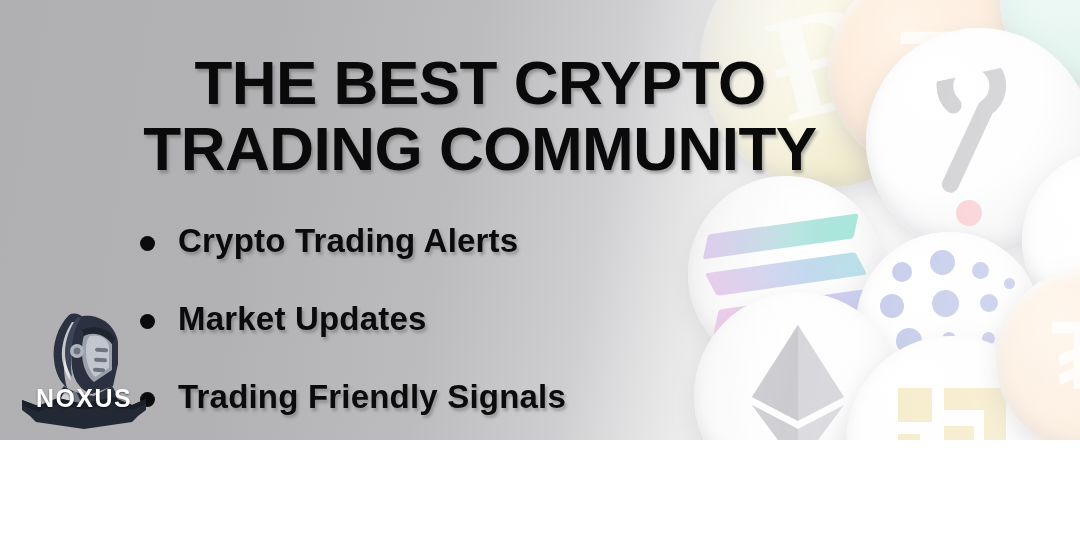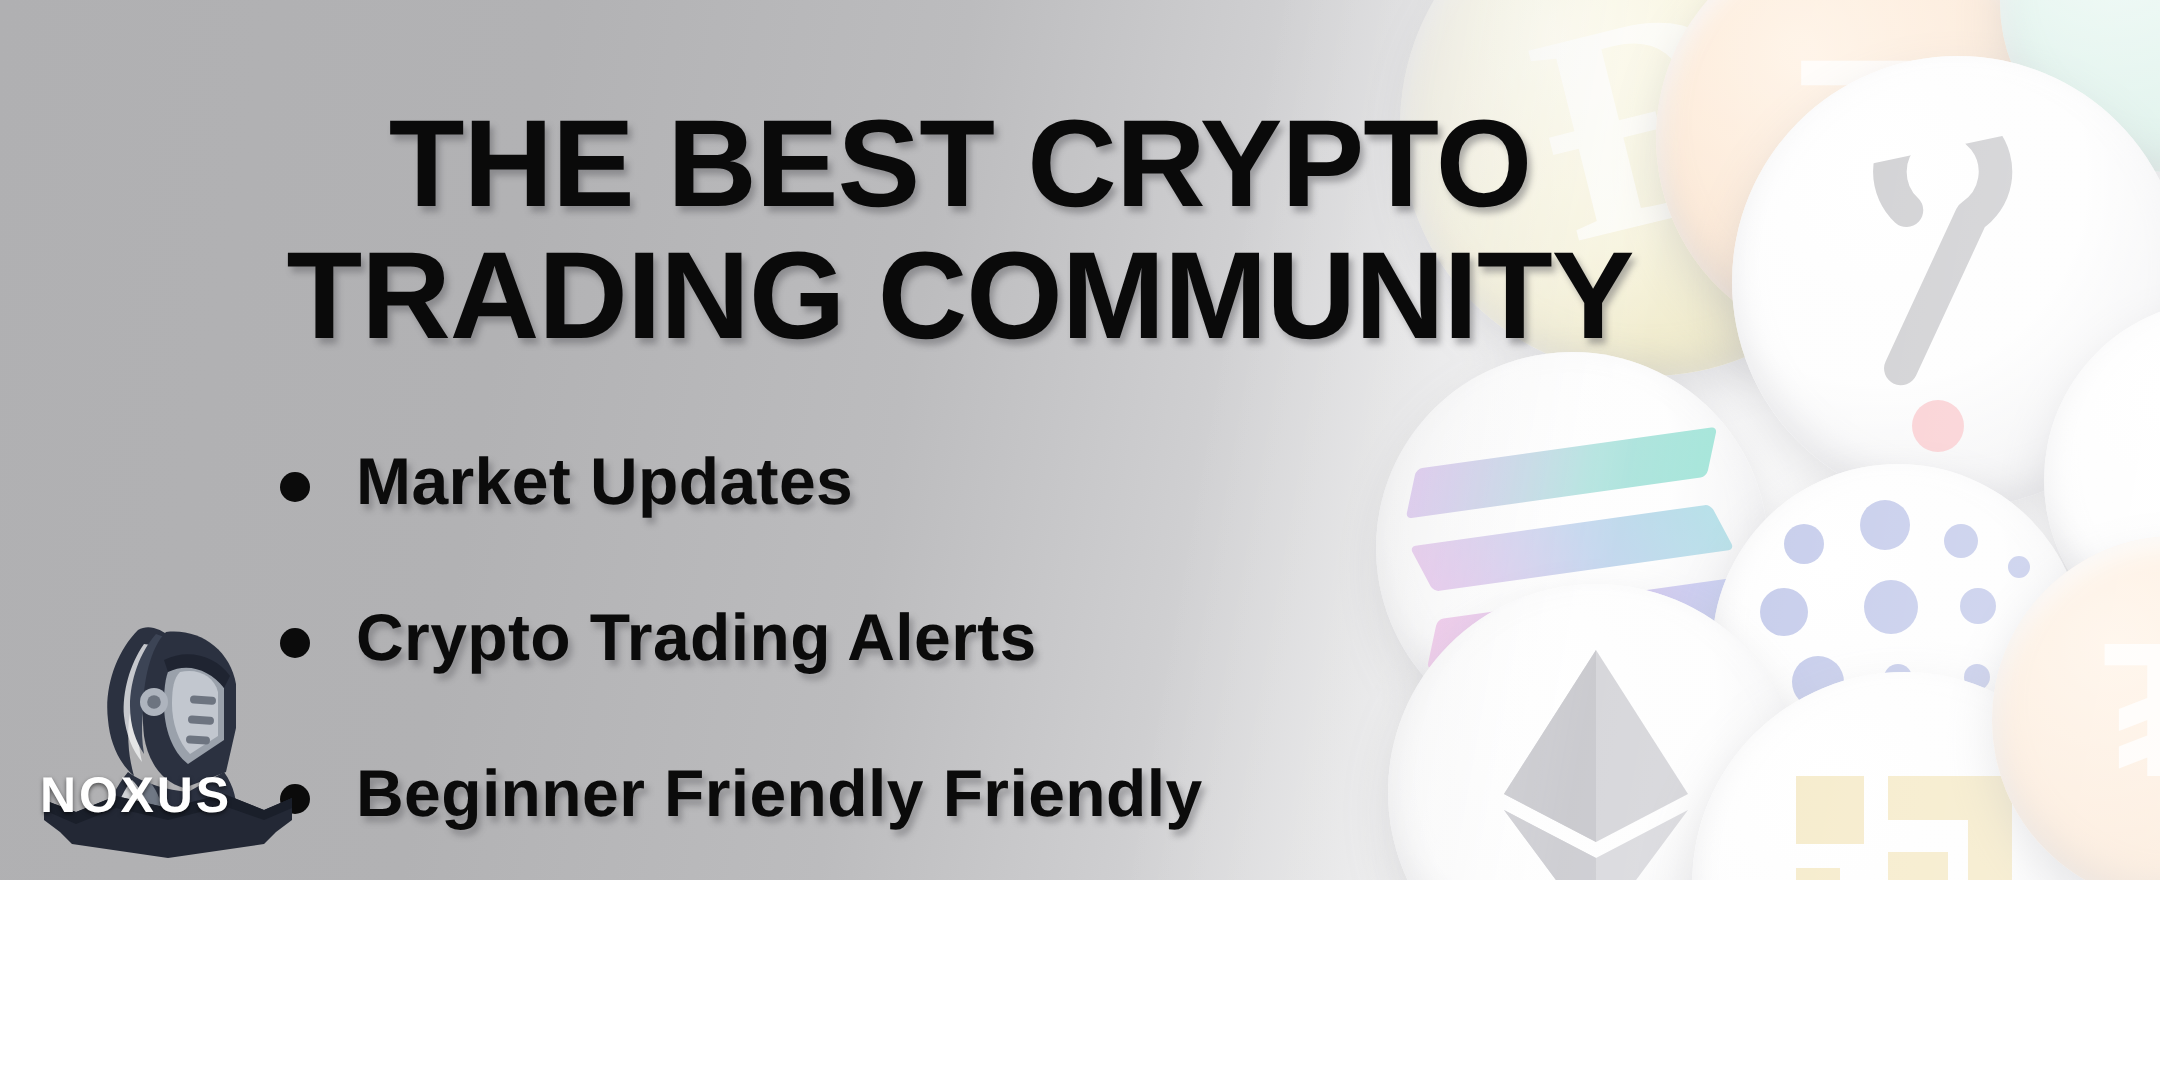--- a/index.html
+++ b/index.html
@@ -173,21 +173,21 @@
     position:absolute;left:12px;top:14px;
     width:15px;height:15px;border-radius:50%;background:#0b0b0b;
   }
 
   
   #logo{
     position:absolute;left:20px;bottom:10px;width:128px;height:132px;
   }
   #logo svg{display:block;width:128px;height:132px;}
   #logo-text{
-    position:absolute;left:0;bottom:17px;width:128px;text-align:left;
+    position:absolute;left:0;bottom:17px;width:128px;text-align:center;
     font-size:25px;font-weight:bold;color:#ffffff;letter-spacing:1.4px;
     text-shadow:0 1px 2px rgba(0,0,0,.55);
     pointer-events:none;
   }
 </style>
 </head>
 <body>
 
 <div id="banner">
 
@@ -277,29 +277,29 @@
   <div id="coin-veil"></div>
 
   <div id="content">
 
     <div id="headline">THE BEST CRYPTO
 TRADING COMMUNITY</div>
 
     <ul id="bullets">
       <li>
         <span class="dot"></span>
+        <span>Crypto Trading Alerts</span>
+      </li>
+      <li>
+        <span class="dot"></span>
         <span>Market Updates</span>
       </li>
       <li>
         <span class="dot"></span>
-        <span>Crypto Trading Alerts</span>
-      </li>
-      <li>
-        <span class="dot"></span>
-        <span>Beginner Friendly Friendly</span>
+        <span>Trading Friendly Signals</span>
       </li>
     </ul>
 
     <div id="logo">
       <svg viewBox="0 0 128 132" aria-hidden="true">
 
         <path d="M49 17 C38 28 32 46 34 62 C35 74 40 84 47 90
                  C43 76 43 60 48 47 C52 36 58 27 66 21 C60 16 54 14 49 17 Z" fill="#2b3140"></path>
         <path d="M52 24 C45 34 41 48 42 60 C43 69 46 77 51 83
                  C48 71 49 57 53 46 C56 38 60 31 66 26 Z" fill="#f2f3f5" opacity=".78"></path>

